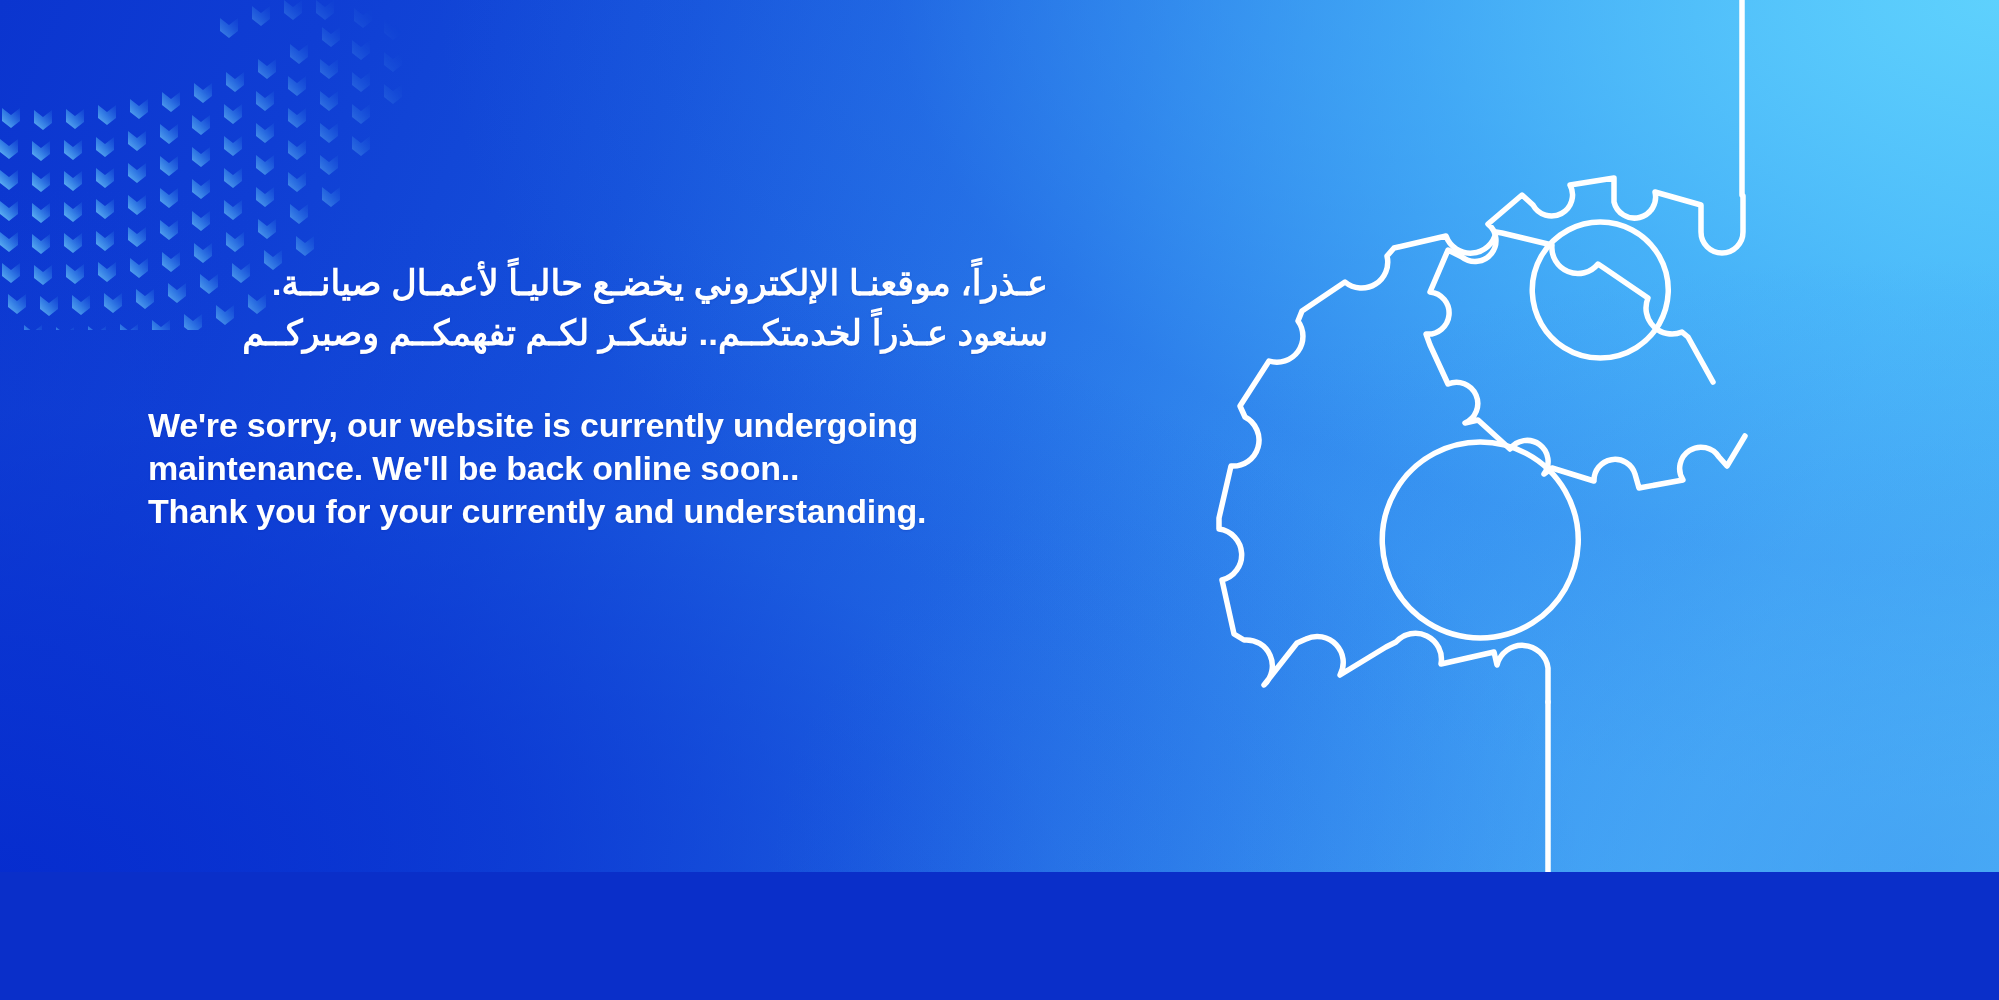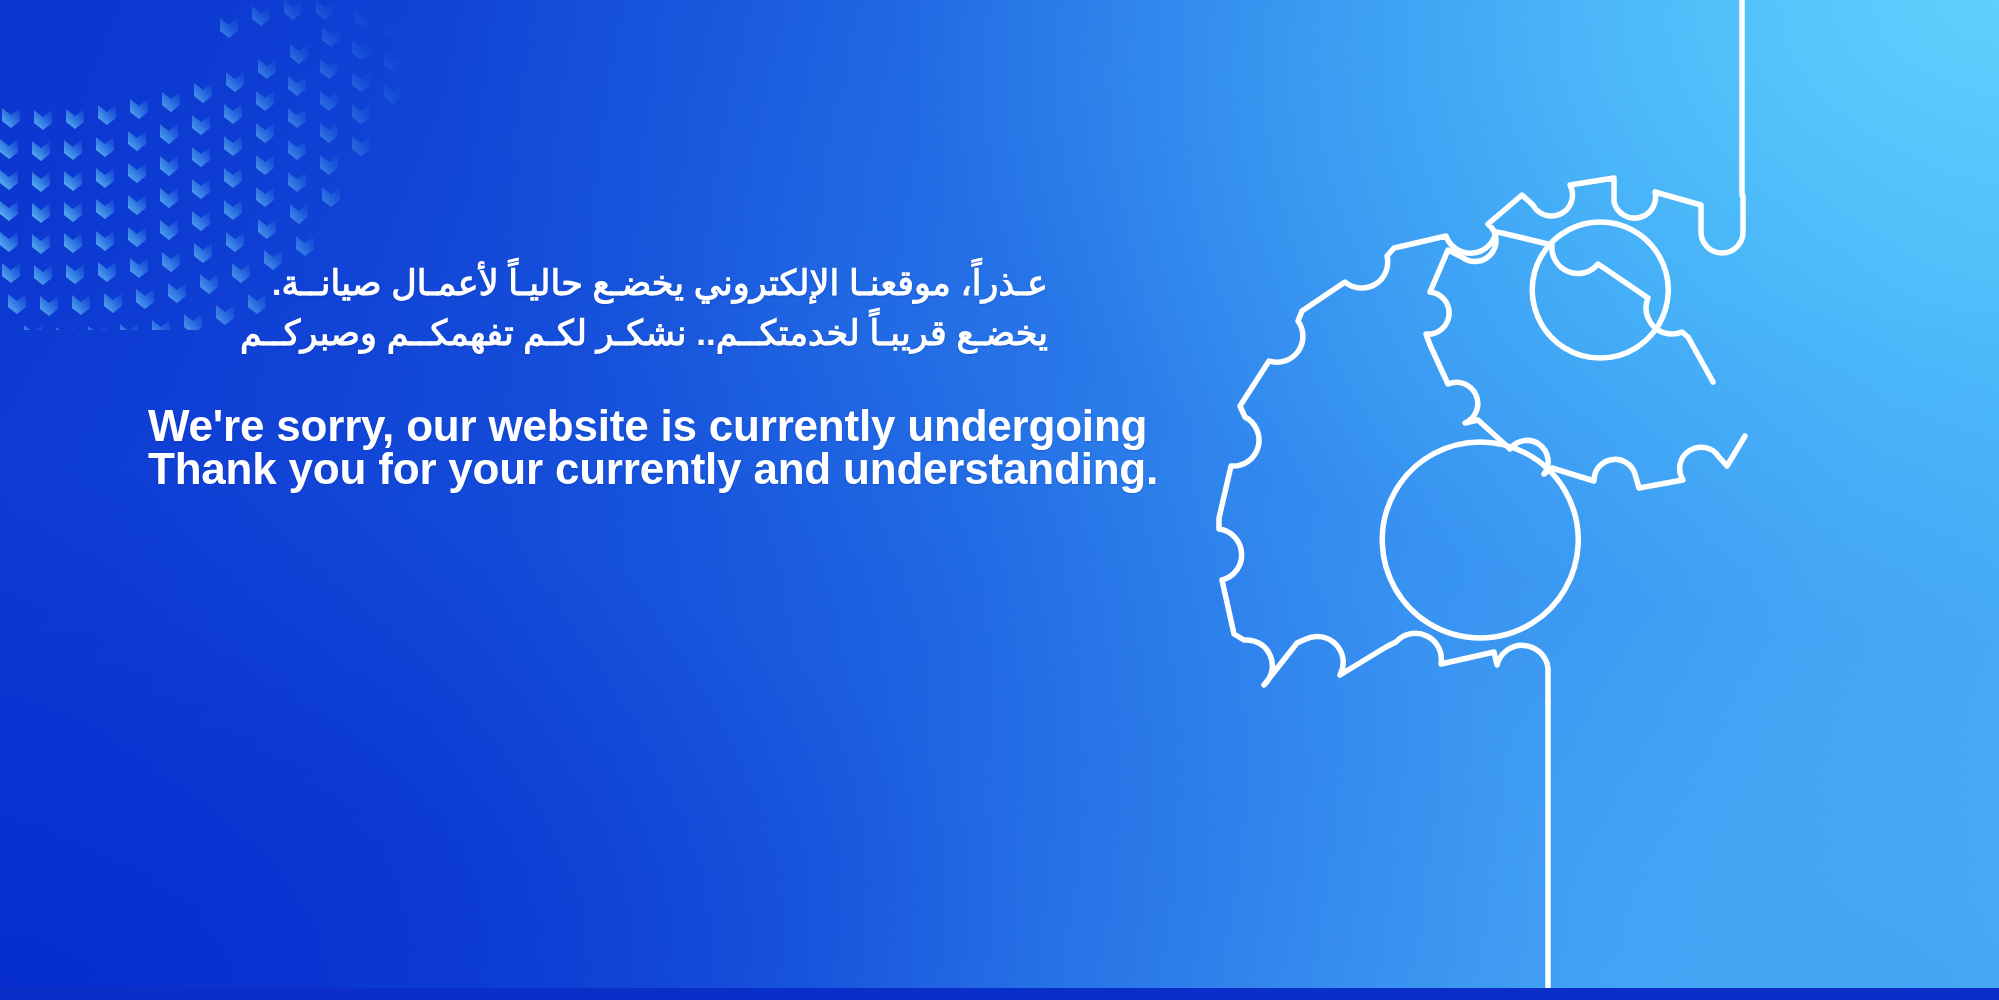--- a/index.html
+++ b/index.html
@@ -4,21 +4,21 @@
 <title>Maintenance</title>
 <style>
   html, body {
     margin: 0;
     padding: 0;
     background: #0a2fc9;
   }
   #page {
     position: relative;
     width: 1999px;
-    height: 988px;
+    height: 872px;
     overflow: hidden;
     font-family: "Liberation Sans", sans-serif;
     background: #1452d8;
   }
 
   
   .bg-base {
     position: absolute;
     inset: 0;
     background:
@@ -98,21 +98,21 @@
     font-size: 35px;
     line-height: 50px;
     font-weight: 600;
     letter-spacing: 0px;
     white-space: nowrap;
     text-shadow: 0 1px 2px rgba(10,40,160,0.25);
   }
   .arabic .ln { display: block; }
   .gap { height: 46px; }
   .english {
-    font-size: 44px;
+    font-size: 34px;
     line-height: 43px;
     font-weight: 700;
     letter-spacing: -0.2px;
     text-shadow: 0 1px 2px rgba(10,40,160,0.25);
   }
   .english .ln { display: block; white-space: nowrap; }
 </style>
 </head>
 <body>
 
@@ -527,22 +527,23 @@
         M1480,442
         a98,98 0 1 0 0.5,0 Z"></path>
 
       <path d="M1548,702 L1548,1010"></path>
     </g>
   </svg>
 
   <div class="copy">
     <div class="arabic" dir="rtl">
       <span class="ln">عـذراً، موقعنـا الإلكتروني يخضـع حاليـاً لأعمـال صيانــة.</span>
-      <span class="ln">يخضـع قريبـاً لخدمتكــم.. نشكـر لكـم تفهمكــم وصبركــم</span>
+      <span class="ln">سنعود عـذراً لخدمتكــم.. نشكـر لكـم تفهمكــم وصبركــم</span>
     </div>
     <div class="gap"></div>
     <div class="english">
       <span class="ln">We're sorry, our website is currently undergoing</span>
+      <span class="ln">maintenance. We'll be back online soon..</span>
       <span class="ln">Thank you for your currently and understanding.</span>
     </div>
   </div>
 
 </div>
 
 </body></html>

